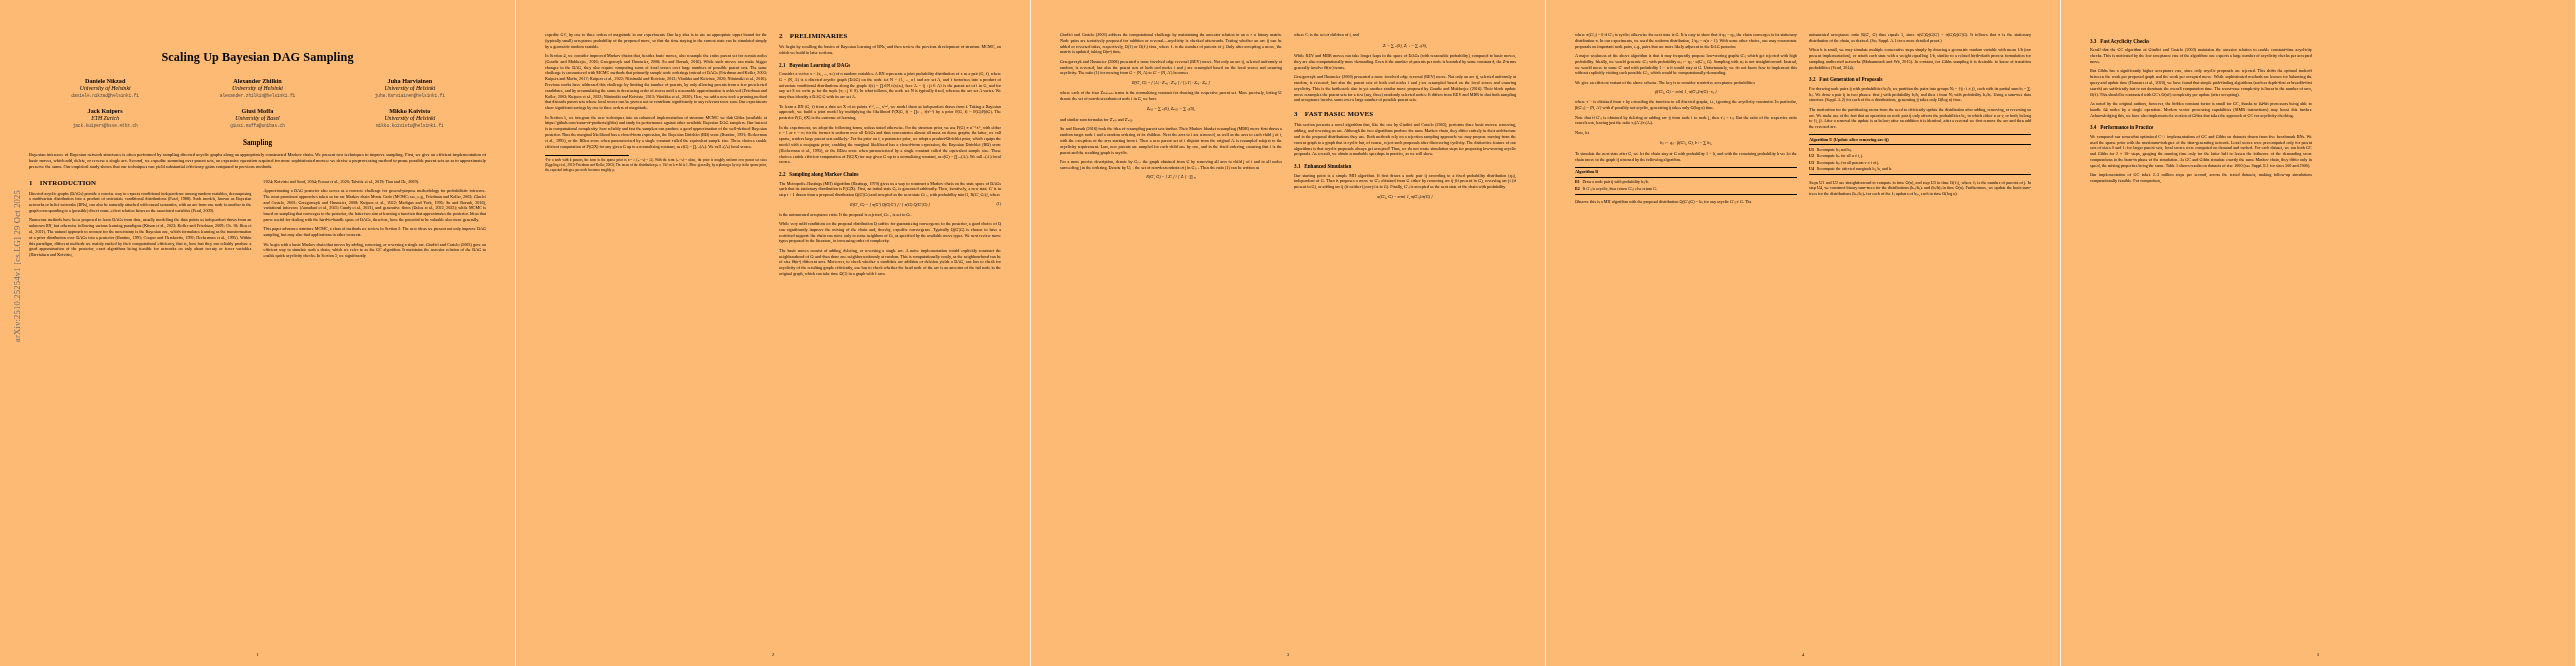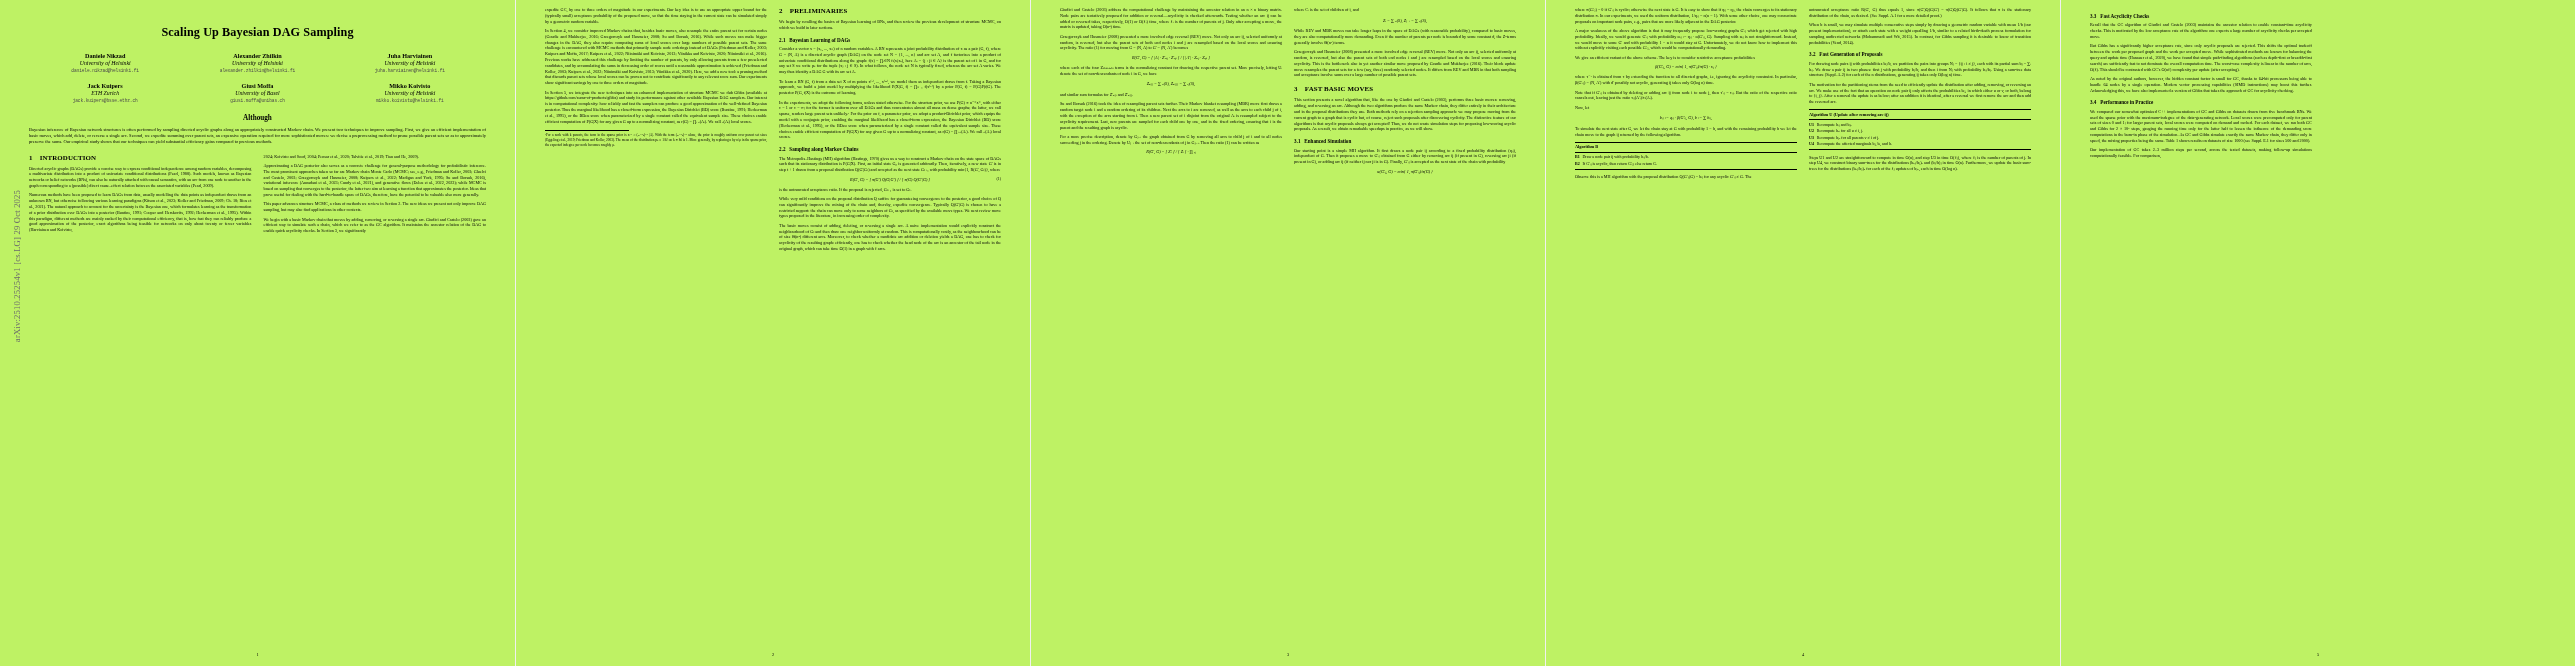--- a/index.html
+++ b/index.html
@@ -21,23 +21,23 @@
     display: flex;
     flex-direction: row;
     align-items: flex-start;
     width: 2576px;
     height: 667px;
   }
   .page {
     position: relative;
     width: 515px;
     height: 667px;
-    background: #bef264;
+    background: #fdba74;
     box-sizing: border-box;
-    padding: 7px 29px 22px 29px;
+    padding: 32px 29px 22px 29px;
     overflow: hidden;
     flex: 0 0 515px;
   }
   .page + .page {
     border-left: 0.6px solid #f0f0f0;
   }
 
   
   .arxiv-stamp {
     position: absolute;
@@ -251,21 +251,21 @@
             <div class="affil">University of Basel</div>
             <div class="email">giusi.moffa@unibas.ch</div>
           </div>
           <div class="author">
             <div class="name">Mikko Koivisto</div>
             <div class="affil">University of Helsinki</div>
             <div class="email">mikko.koivisto@helsinki.fi</div>
           </div>
         </div>
       </div>
-      <div class="abstract-head">Although</div>
+      <div class="abstract-head">Sampling</div>
       <div class="abstract-body">Bayesian inference of Bayesian network structures is often performed by sampling directed acyclic graphs along an appropriately constructed Markov chain. We present two techniques to improve sampling. First, we give an efficient implementation of basic moves, which add, delete, or reverse a single arc. Second, we expedite summing over parent sets, an expensive operation required for more sophisticated moves: we devise a preprocessing method to prune possible parent sets so as to approximately preserve the sums. Our empirical study shows that our techniques can yield substantial efficiency gains compared to previous methods.</div>
       <div class="cols">
         <div class="col">
           <h2 class="sec">
             <span>1</span>
             <span>INTRODUCTION</span>
           </h2>
           <p class="para">Directed acyclic graphs (DAGs) provide a concise way to express conditional independence among random variables, decomposing a multivariate distribution into a product of univariate conditional distributions (Pearl, 1988). Such models, known as Bayesian networks or belief networks (BNs), can also be naturally attached with causal semantics, with an arc from one node to another in the graph corresponding to a (possible) direct cause–effect relation between the associated variables (Pearl, 2009).</p>
           <p class="para">Numerous methods have been proposed to learn DAGs from data, usually modelling the data points as independent draws from an unknown BN, but otherwise following various learning paradigms (Kitson et al., 2023; Koller and Friedman, 2009; Ch. 18; Rios et al., 2021). The natural approach to account for the uncertainty is the Bayesian one, which formulates learning as the transformation of a prior distribution over DAGs into a posterior (Buntine, 1991; Cooper and Herskovits, 1992; Heckerman et al., 1995). Within this paradigm, different methods are mainly ranked by their computational efficiency, that is, how fast they can reliably produce a good approximation of the posterior, exact algorithms being feasible for networks on only about twenty or fewer variables (Harviainen and Koivisto,</p>
         </div>

